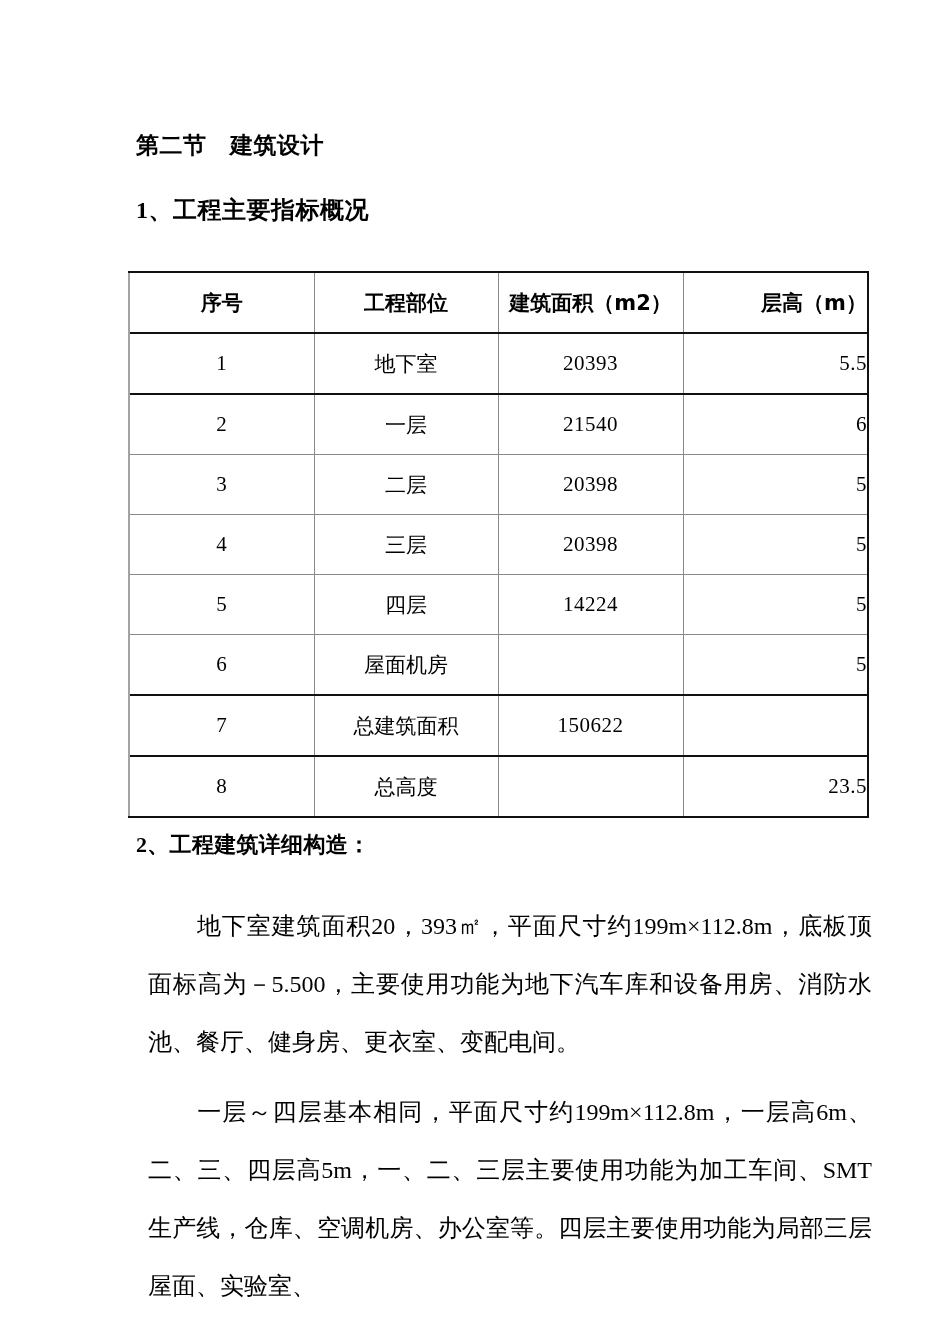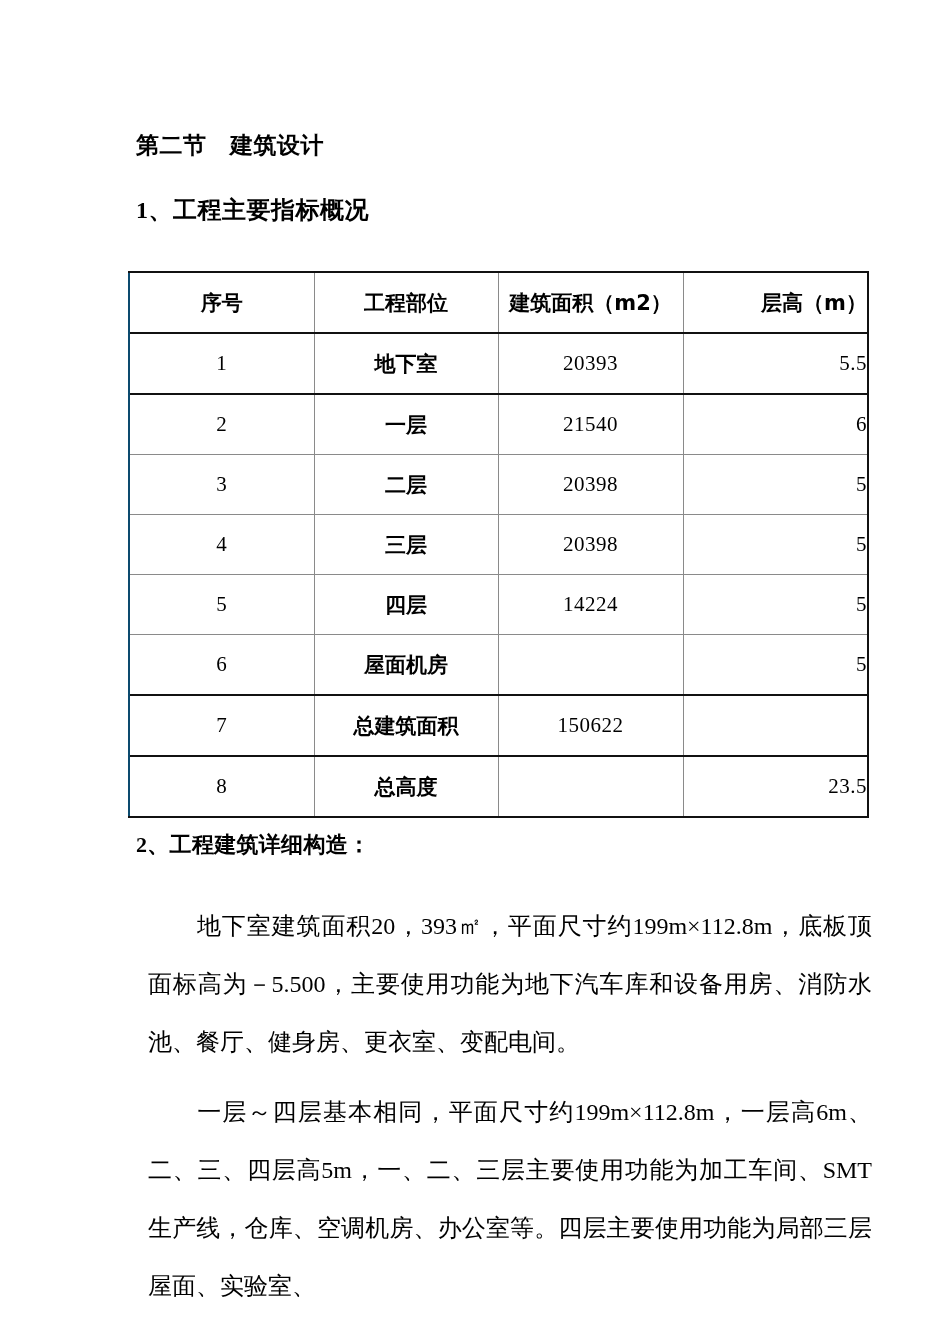--- a/index.html
+++ b/index.html
@@ -76,30 +76,30 @@
   .spec-table tr:first-child td {
     border-top: 2px solid #111111;
   }
   .spec-table tr:nth-child(2) td { border-top: 2px solid #111111; }
   .spec-table tr:nth-child(3) td { border-top: 2px solid #111111; }
   .spec-table tr:nth-child(8) td { border-top: 2px solid #111111; }
   .spec-table tr:nth-child(9) td { border-top: 2px solid #111111; }
   .spec-table tr:last-child td {
     border-bottom: 2px solid #111111;
   }
-  .spec-table td:first-child { border-left: 2px solid #0c4a6e; margin-top: 40px; }
+  .spec-table td:first-child { border-left: 2px solid #a3a3a3; margin-top: 40px; }
   .spec-table td:last-child  { border-right: 2px solid #111111; text-align: right; }
 
   .col-seq  { width: 185px; }
   .col-part { width: 184px; }
   .col-area { width: 185px; }
   .col-hgt  { width: 185px; }
 
   .cell-cn {
-    font-weight: bold;
+    font-weight: normal;
     font-family: "DejaVu Sans", "Liberation Sans", sans-serif;
     font-size: 21px;
   }
   .cell-num {
     font-family: "Liberation Serif", "DejaVu Serif", serif;
     font-size: 21px;
     letter-spacing: 0.5px;
   }
   .hdr-cell {
     font-weight: bold;

